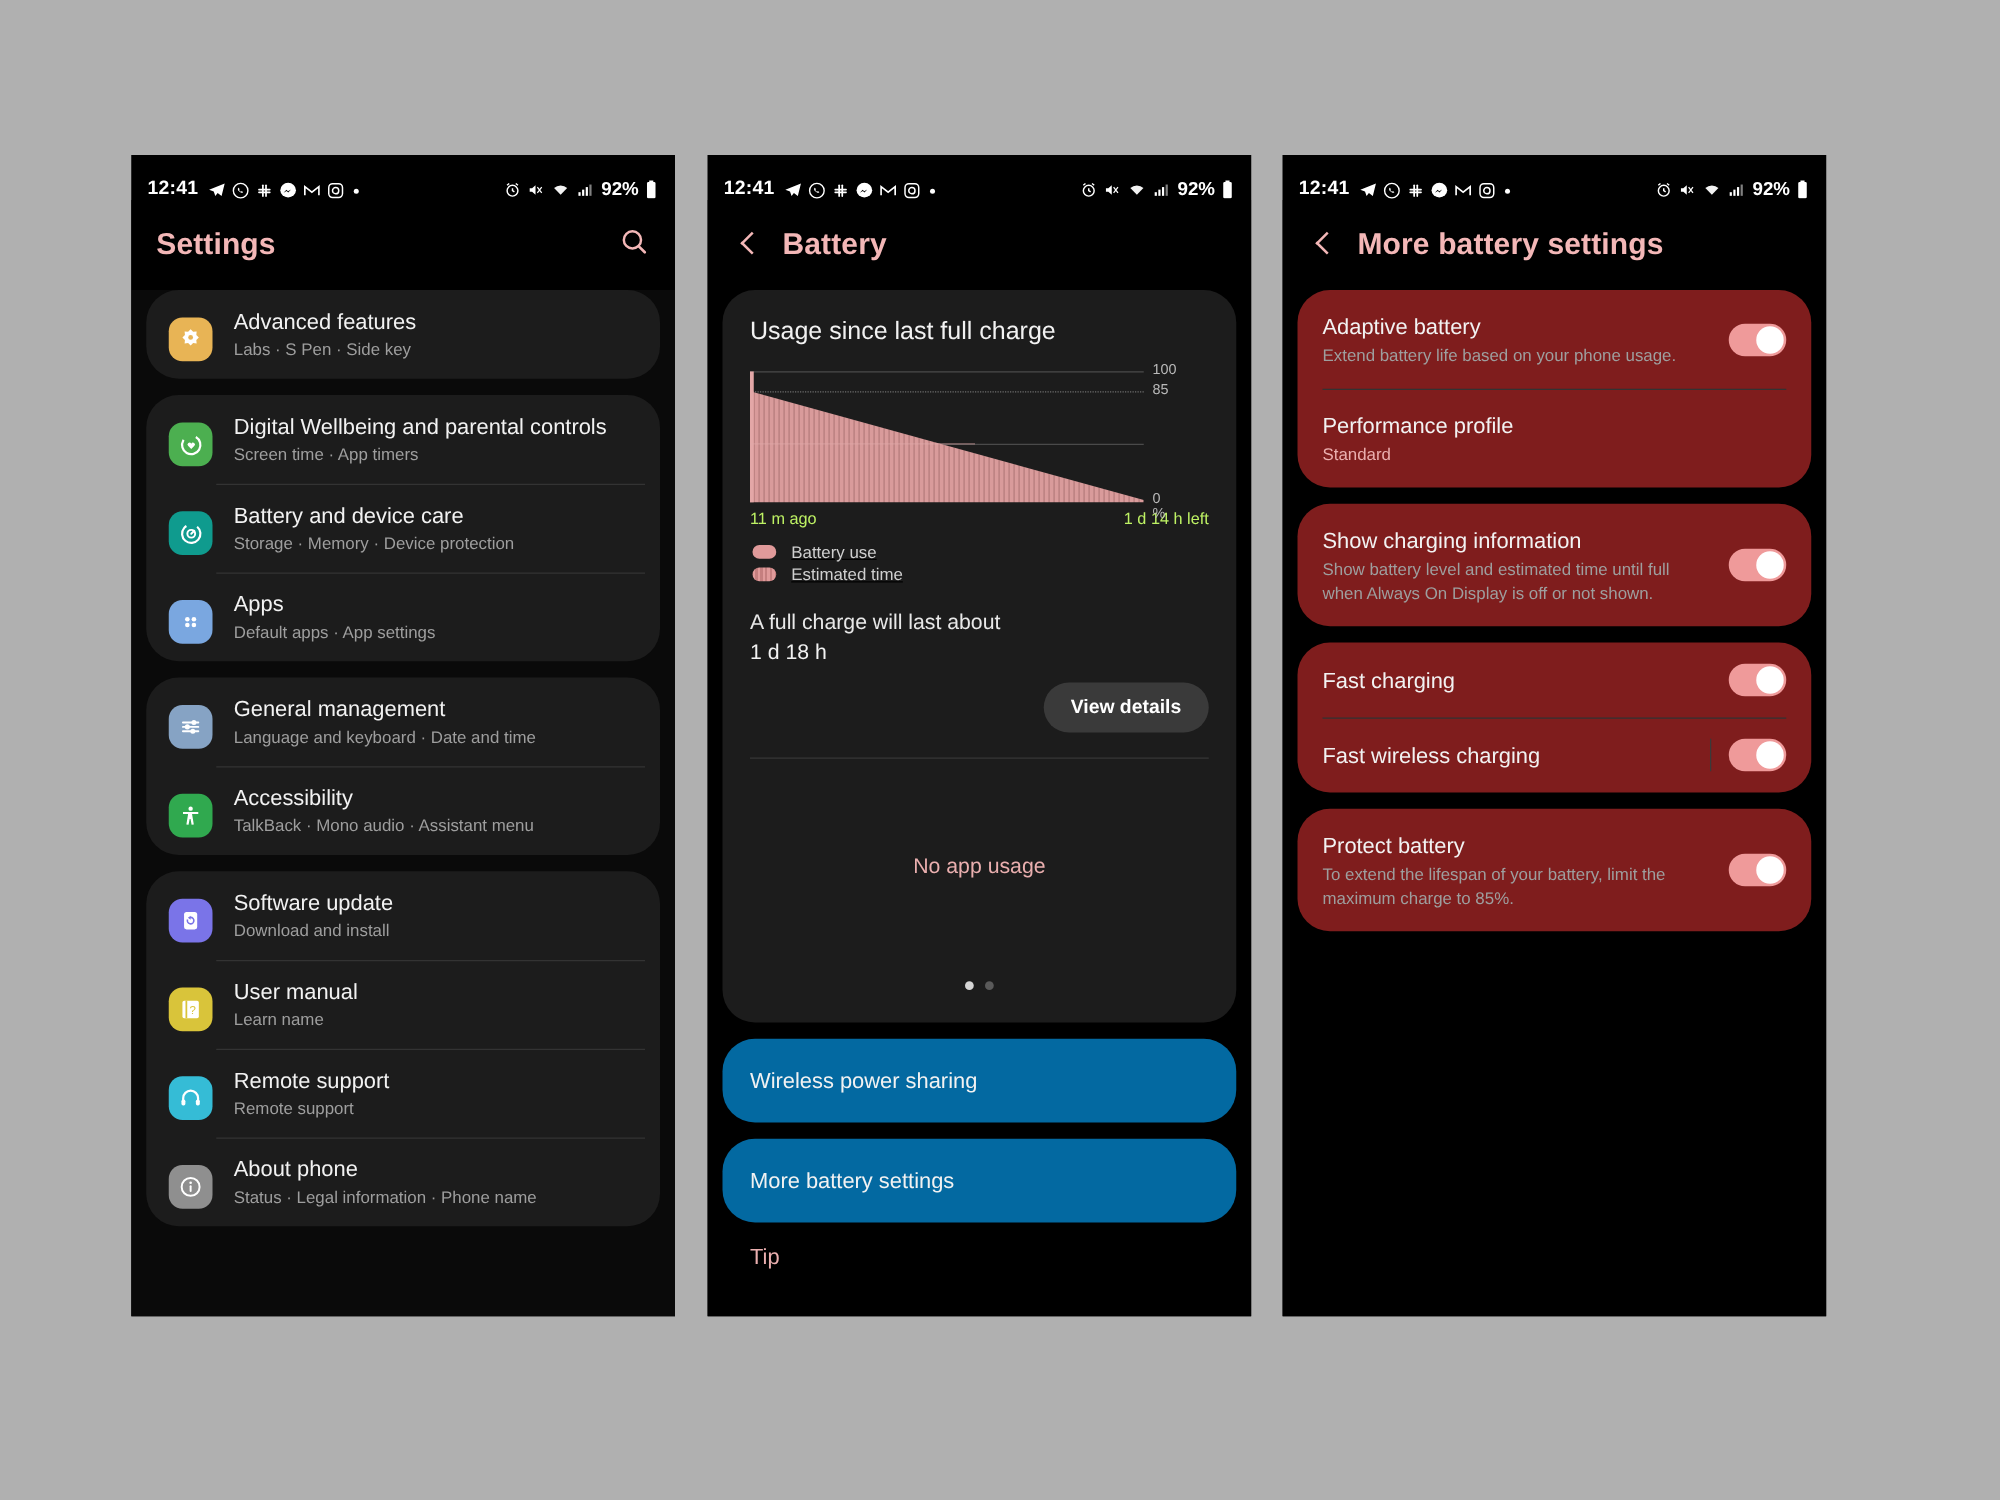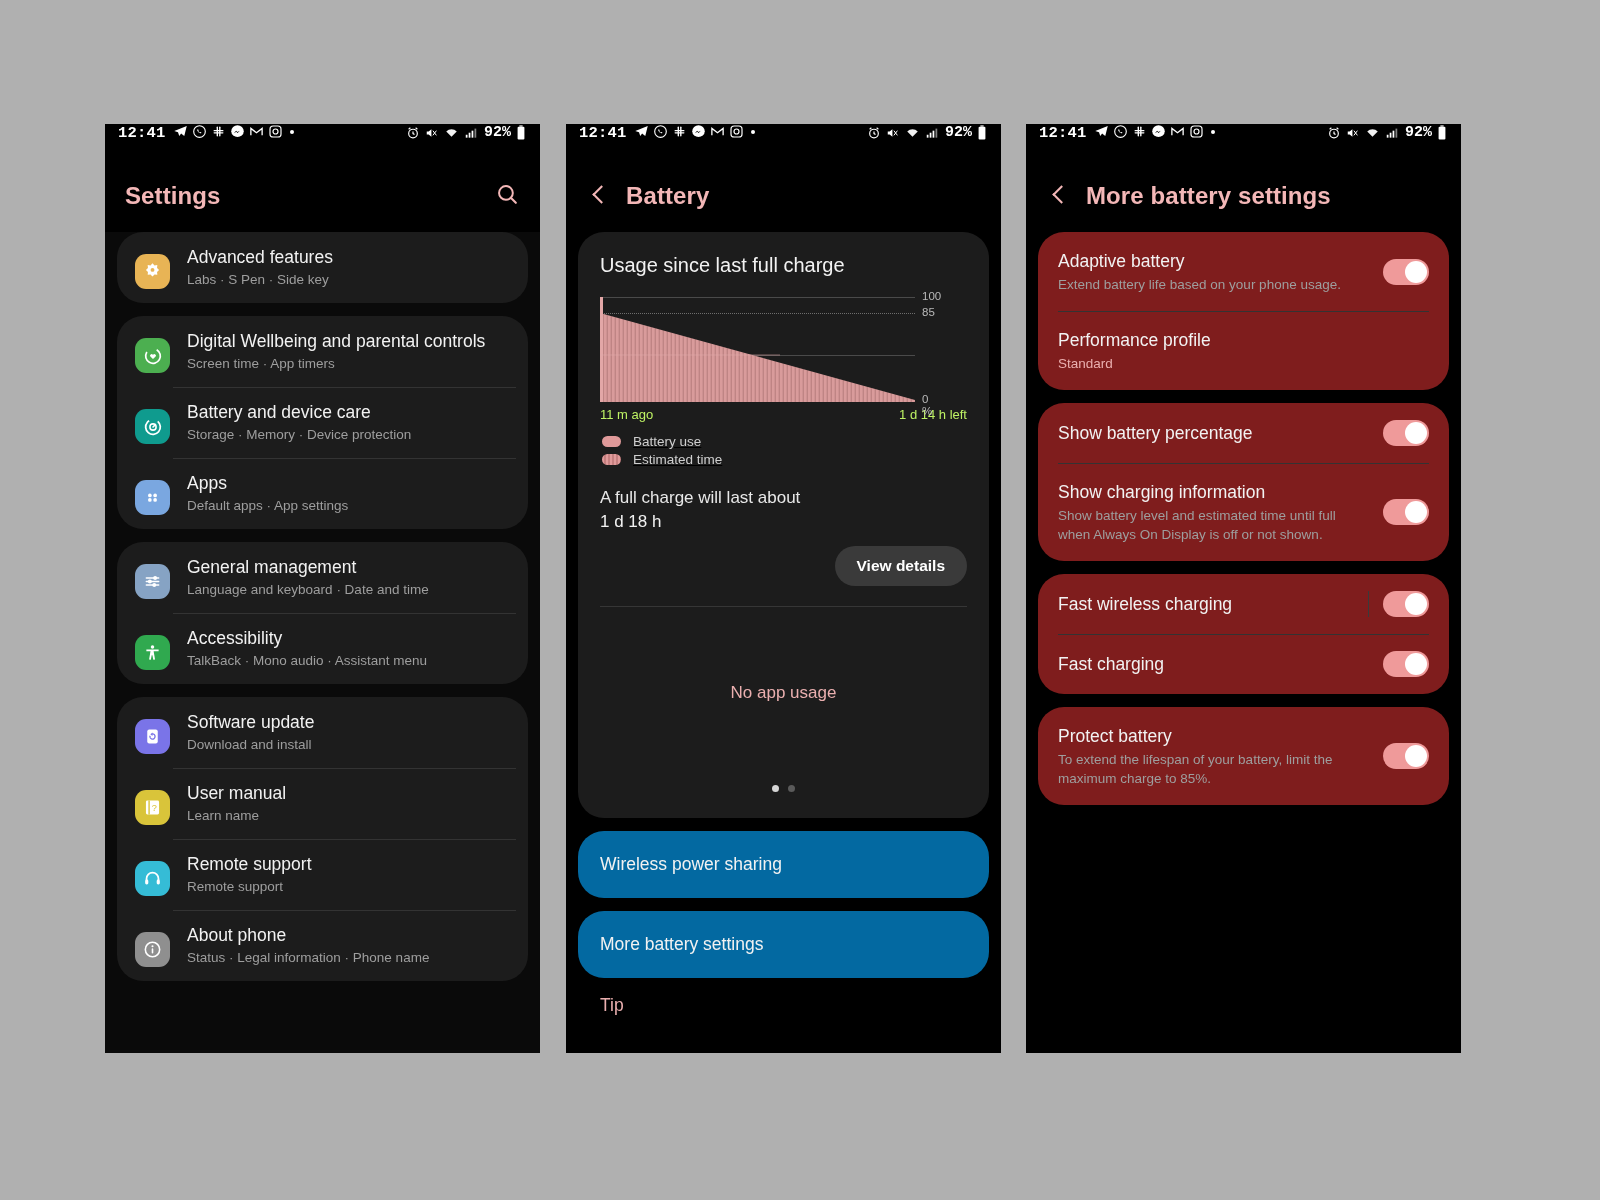--- a/index.html
+++ b/index.html
@@ -18,26 +18,25 @@
     background:#000000;
     overflow:hidden;
   }
   #phone1{left:105px;}
   #phone2{left:566px;}
   #phone3{left:1026px;}
 
   
   .statusbar{
     height:36px;
-    display:flex;align-items:flex-start;
+    display:flex;align-items:flex-end;
     padding:0 14px 0 13px;
     color:#ffffff;
     font-size:15px;
     box-sizing:border-box;
-    font-family:Liberation Mono, monospace;
   }
   .sb-time{font-weight:600;letter-spacing:.2px;font-size:15.5px;}
   .sb-left-icons{display:flex;align-items:center;gap:4px;margin-left:7px;}
   .sb-spacer{flex:1;}
   .sb-right{display:flex;align-items:center;gap:5px;}
   .sb-pct{font-weight:600;font-size:15px;margin-left:1px;}
   .ico{display:inline-block;line-height:0;}
   .dotmini{width:4px;height:4px;border-radius:50%;background:#fff;display:inline-block;margin-left:3px;}
 
   
@@ -627,51 +626,43 @@
           <span class="mtext">
             <div class="mtitle">Performance profile</div>
             <div class="msub accent">Standard</div>
           </span>
         </div>
       </div>
 
       <div class="m-card">
         <div class="mrow">
           <span class="mtext">
-            <div class="mtitle">Show battery percentage</div>
+            <div class="mtitle">Show charging information</div>
+            <div class="msub">Show battery level and estimated time until full when Always On Display is off or not shown.</div>
           </span>
           <span class="toggle on">
               <span class="knob"></span>
             </span>
         </div>
+      </div>
+
+      <div class="m-card">
         <div class="mrow">
           <span class="mtext">
-            <div class="mtitle">Show charging information</div>
-            <div class="msub">Show battery level and estimated time until full when Always On Display is off or not shown.</div>
+            <div class="mtitle">Fast charging</div>
           </span>
           <span class="toggle on">
               <span class="knob"></span>
             </span>
         </div>
-      </div>
-
-      <div class="m-card">
         <div class="mrow">
           <span class="mtext">
             <div class="mtitle">Fast wireless charging</div>
           </span>
           <span class="tdivider"></span>
-          <span class="toggle on">
-              <span class="knob"></span>
-            </span>
-        </div>
-        <div class="mrow">
-          <span class="mtext">
-            <div class="mtitle">Fast charging</div>
-          </span>
           <span class="toggle on">
               <span class="knob"></span>
             </span>
         </div>
       </div>
 
       <div class="m-card">
         <div class="mrow">
           <span class="mtext">
             <div class="mtitle">Protect battery</div>

